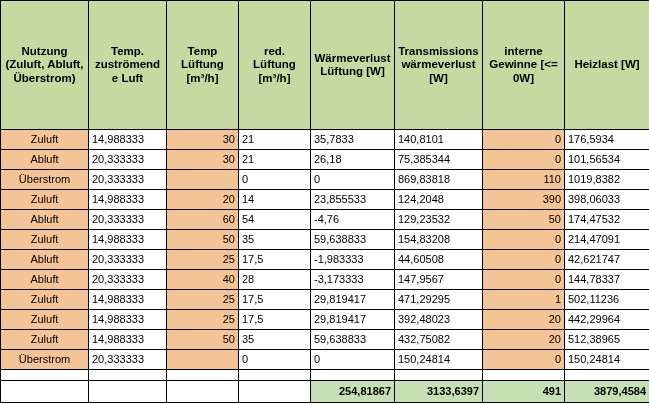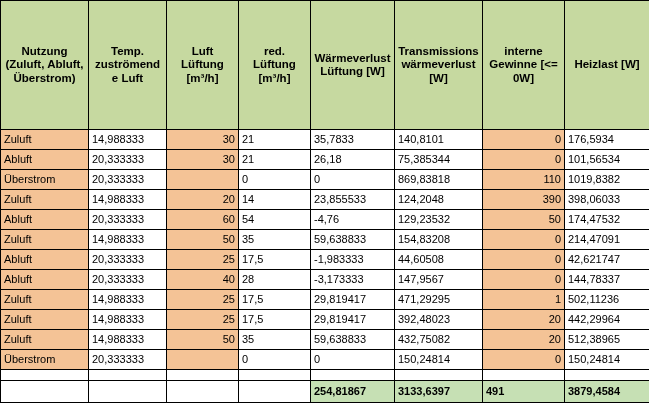--- a/index.html
+++ b/index.html
@@ -45,38 +45,38 @@
     white-space: normal;
     word-wrap: break-word;
   }
   
   tr.data-row td {
     height: 19px;
     line-height: 19px;
   }
   td.c-label {
     background: #f4c396;
-    text-align: left;
+    text-align: center;
   }
   td.c-orange {
     background: #f4c396;
     text-align: right;
   }
   td.c-plain {
     background: #ffffff;
     text-align: left;
   }
   td.c-blank-orange {
     background: #f4c396;
   }
   
   tr.total-row td {
     height: 21px;
     line-height: 21px;
-    text-align: left;
+    text-align: right;
     font-weight: bold;
   }
   td.t-green {
     background: #c6e0b4;
   }
   td.t-empty {
     background: #ffffff;
     border-left: 1px solid #ffffff;
     border-top: 1px solid #ffffff;
     border-bottom: 1px solid #ffffff;
@@ -103,21 +103,21 @@
       <col style="width:72px">
       <col style="width:84px">
       <col style="width:88px">
       <col style="width:82px">
       <col style="width:85px">
     </colgroup>
     <thead>
       <tr class="header-row">
         <th>Nutzung (Zuluft, Abluft, Überstrom)</th>
         <th>Temp. zuströmende Luft</th>
-        <th>Luft Lüftung [m³/h]</th>
+        <th>Temp Lüftung [m³/h]</th>
         <th>red. Lüftung [m³/h]</th>
         <th>Wärmeverlust Lüftung [W]</th>
         <th>Transmissionswärmeverlust [W]</th>
         <th>interne Gewinne [&lt;= 0W]</th>
         <th>Heizlast [W]</th>
       </tr>
     </thead>
     <tbody>
 
       <tr class="data-row">

